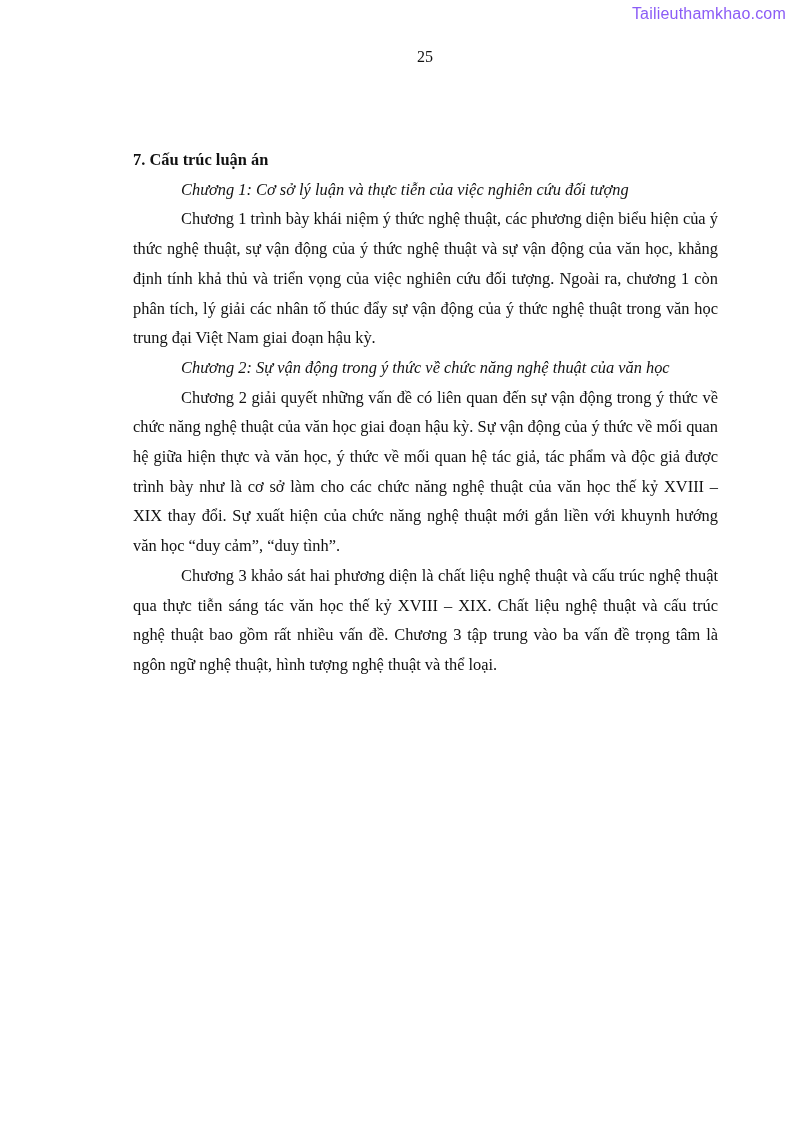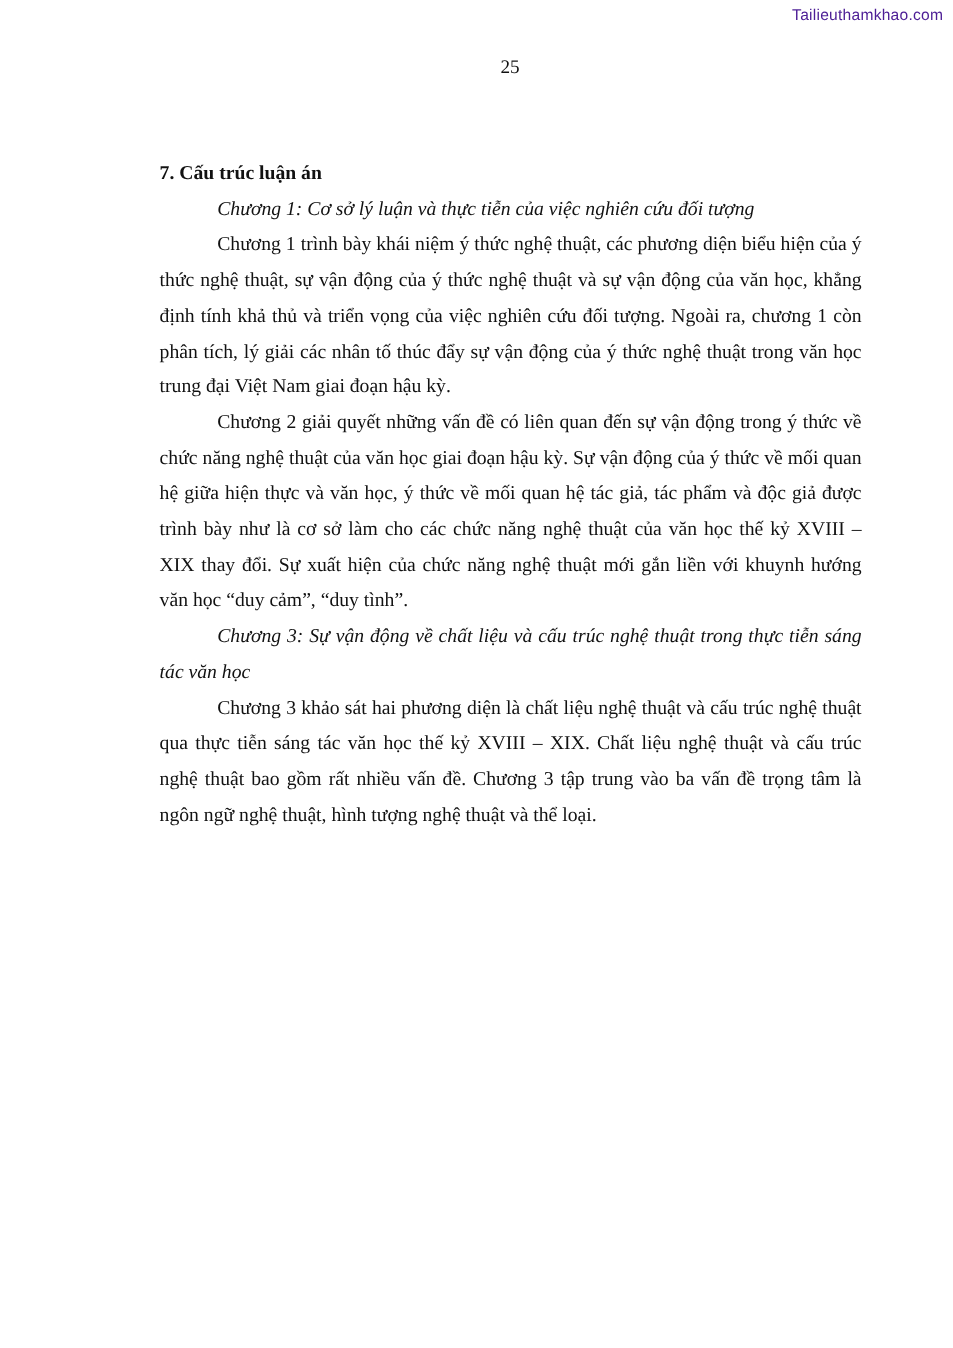--- a/index.html
+++ b/index.html
@@ -13,35 +13,35 @@
       position: relative;
       overflow: hidden;
       font-family: "Liberation Serif", "DejaVu Serif", serif;
       color: #111111;
     }
     .watermark {
       position: absolute;
       top: 5px;
       right: 8px;
       font-family: "Liberation Sans", "DejaVu Sans", sans-serif;
-      font-size: 13px;
-      color: #4c1d95;
+      font-size: 16px;
+      color: #8b5cf6;
       letter-spacing: 0.2px;
     }
     .page-number {
       position: absolute;
       top: 48px;
       left: 0;
       width: 850px;
       text-align: center;
       font-size: 16px;
     }
     .content {
       position: absolute;
-      top: 129px;
+      top: 145px;
       left: 133px;
       width: 585px;
       font-size: 16.4px;
       line-height: 29.7px;
     }
     .heading {
       font-weight: bold;
       margin: 0;
     }
     p {
@@ -60,17 +60,17 @@
 <div class="watermark">Tailieuthamkhao.com</div>
 
 <div class="page-number">25</div>
 
 <div class="content">
   <div class="heading">7. Cấu trúc luận án</div>
 
   <p class="chapter-title">Chương 1: Cơ sở lý luận và thực tiễn của việc nghiên cứu đối tượng</p>
   <p>Chương 1 trình bày khái niệm ý thức nghệ thuật, các phương diện biểu hiện của ý thức nghệ thuật, sự vận động của ý thức nghệ thuật và sự vận động của văn học, khẳng định tính khả thủ và triển vọng của việc nghiên cứu đối tượng. Ngoài ra, chương 1 còn phân tích, lý giải các nhân tố thúc đẩy sự vận động của ý thức nghệ thuật trong văn học trung đại Việt Nam giai đoạn hậu kỳ.</p>
 
+  <p class="chapter-title">Chương 2: Sự vận động trong ý thức về chức năng nghệ thuật của văn học</p>
   <p>Chương 2 giải quyết những vấn đề có liên quan đến sự vận động trong ý thức về chức năng nghệ thuật của văn học giai đoạn hậu kỳ. Sự vận động của ý thức về mối quan hệ giữa hiện thực và văn học, ý thức về mối quan hệ tác giả, tác phẩm và độc giả được trình bày như là cơ sở làm cho các chức năng nghệ thuật của văn học thế kỷ XVIII – XIX thay đổi. Sự xuất hiện của chức năng nghệ thuật mới gắn liền với khuynh hướng văn học “duy cảm”, “duy tình”.</p>
 
-  <p class="chapter-title">Chương 3: Sự vận động về chất liệu và cấu trúc nghệ thuật trong thực tiễn sáng tác văn học</p>
   <p>Chương 3 khảo sát hai phương diện là chất liệu nghệ thuật và cấu trúc nghệ thuật qua thực tiễn sáng tác văn học thế kỷ XVIII – XIX. Chất liệu nghệ thuật và cấu trúc nghệ thuật bao gồm rất nhiều vấn đề. Chương 3 tập trung vào ba vấn đề trọng tâm là ngôn ngữ nghệ thuật, hình tượng nghệ thuật và thể loại.</p>
 </div>
 
 </body></html>

